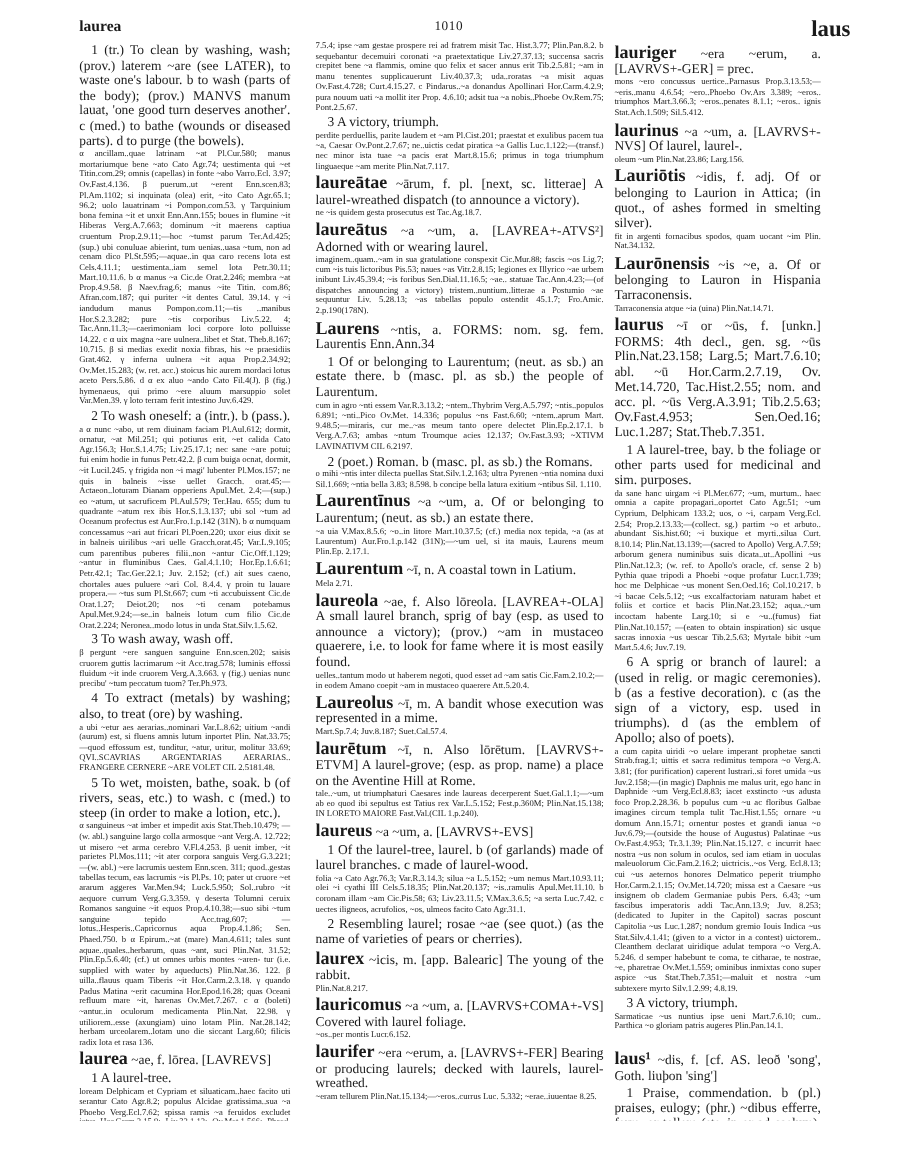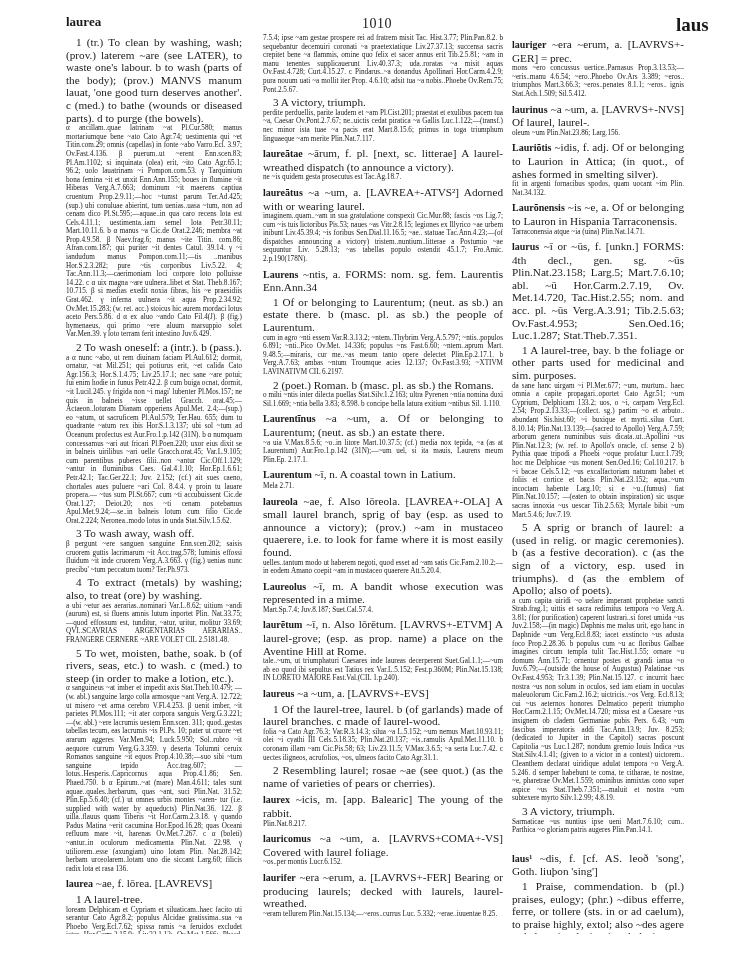--- a/index.html
+++ b/index.html
@@ -1,31 +1,31 @@
 <!DOCTYPE html>
 <html><head>
 <meta charset="utf-8">
 <style>
   html, body { margin:0; padding:0; background:#fff; }
   body { width:750px; height:963px; overflow:hidden; position:relative; color:#1a1a1a;
          font-family:"Liberation Serif","DejaVu Serif",serif; }
   .running-head { position:absolute; top:14px; left:0; width:750px; height:20px; }
   .rh-left { position:absolute; left:66px; top:0; font-weight:bold; font-size:13px; }
-  .rh-center { position:absolute; left:362px; top:2px; font-size:14px; letter-spacing:0.5px; }
+  .rh-center { position:absolute; left:362px; top:2px; font-size:11px; letter-spacing:0.5px; }
   .rh-right2 { position:absolute; left:676px; top:0; font-weight:bold; font-size:19px; }
   .col { position:absolute; top:34px; width:176px; }
   .col1 { left:66px; width:176px; }
   .col2 { left:263px; width:240px; }
   .col3 { left:512px; width:172px; }
   .col { overflow:hidden; height:900px; }
   .entry { margin:0 0 5px 0; }
   .def { font-size:11.2px; line-height:12.6px; text-align:justify; margin:0; }
   .cit { font-size:7.2px; line-height:8.6px; text-align:justify; margin:0 0 2px 0; }
   .sense { font-size:11.2px; line-height:12.6px; text-align:justify; margin:2px 0 0 0; text-indent:10px; }
-  .hw { font-weight:bold; font-size:10px; }
+  .hw { font-weight:bold; font-size:15px; }
 </style>
 </head>
 <body>
 
 <div>
   <div class="running-head">
     <span class="rh-left">laurea</span>
     <span class="rh-center">1010</span>
     <span class="rh-right2">laus</span>
   </div>
@@ -84,20 +84,20 @@
       <p class="cit">mons ~ero concussus uertice..Parnasus Prop.3.13.53;— ~eris..manu 4.6.54; ~ero..Phoebo Ov.Ars 3.389; ~eros.. triumphos Mart.3.66.3; ~eros..penates 8.1.1; ~eros.. ignis Stat.Ach.1.509; Sil.5.412.</p>
       <p class="def entry" style="margin-top: 4px;"><span class="hw">laurinus</span><span> ~a ~um, a. [LAVRVS+-NVS] Of laurel, laurel-.</span></p>
       <p class="cit">oleum ~um Plin.Nat.23.86; Larg.156.</p>
       <p class="def entry" style="margin-top: 4px;"><span class="hw">Lauriōtis</span><span> ~idis, f. adj. Of or belonging to Laurion in Attica; (in quot., of ashes formed in smelting silver).</span></p>
       <p class="cit">fit in argenti fornacibus spodos, quam uocant ~im Plin. Nat.34.132.</p>
       <p class="def entry" style="margin-top: 4px;"><span class="hw">Laurōnensis</span><span> ~is ~e, a. Of or belonging to Lauron in Hispania Tarraconensis.</span></p>
       <p class="cit">Tarraconensia atque ~ia (uina) Plin.Nat.14.71.</p>
       <p class="def entry" style="margin-top: 4px;"><span class="hw">laurus</span><span> ~ī or ~ūs, f. [unkn.] FORMS: 4th decl., gen. sg. ~ūs Plin.Nat.23.158; Larg.5; Mart.7.6.10; abl. ~ū Hor.Carm.2.7.19, Ov. Met.14.720, Tac.Hist.2.55; nom. and acc. pl. ~ūs Verg.A.3.91; Tib.2.5.63; Ov.Fast.4.953; Sen.Oed.16; Luc.1.287; Stat.Theb.7.351.</span></p>
       <p class="sense">1 A laurel-tree, bay. b the foliage or other parts used for medicinal and sim. purposes.</p>
       <p class="cit">da sane hanc uirgam ~i Pl.Mer.677; ~um, murtum.. haec omnia a capite propagari..oportet Cato Agr.51; ~um Cyprium, Delphicam 133.2; uos, o ~i, carpam Verg.Ecl. 2.54; Prop.2.13.33;—(collect. sg.) partim ~o et arbuto.. abundant Sis.hist.60; ~i buxique et myrti..silua Curt. 8.10.14; Plin.Nat.13.139;—(sacred to Apollo) Verg.A.7.59; arborum genera numinibus suis dicata..ut..Apollini ~us Plin.Nat.12.3; (w. ref. to Apollo's oracle, cf. sense 2 b) Pythia quae tripodi a Phoebi ~oque profatur Lucr.1.739; hoc me Delphicae ~us monent Sen.Oed.16; Col.10.217. b ~i bacae Cels.5.12; ~us excalfactoriam naturam habet et foliis et cortice et bacis Plin.Nat.23.152; aqua..~um incoctam habente Larg.10; si e ~u..(fumus) fiat Plin.Nat.10.157; —(eaten to obtain inspiration) sic usque sacras innoxia ~us uescar Tib.2.5.63; Myrtale bibit ~um Mart.5.4.6; Juv.7.19.</p>
-      <p class="sense">5 A sprig or branch of laurel: a (used in relig. or magic ceremonies). b (as a festive decoration). c (as the sign of a victory, esp. used in triumphs). d (as the emblem of Apollo; also of poets).</p>
+      <p class="sense">6 A sprig or branch of laurel: a (used in relig. or magic ceremonies). b (as a festive decoration). c (as the sign of a victory, esp. used in triumphs). d (as the emblem of Apollo; also of poets).</p>
       <p class="cit">a cum capita uiridi ~o uelare imperant prophetae sancti Strab.frag.1; uittis et sacra redimitus tempora ~o Verg.A. 3.81; (for purification) caperent lustrari..si foret umida ~us Juv.2.158;—(in magic) Daphnis me malus urit, ego hanc in Daphnide ~um Verg.Ecl.8.83; iacet exstincto ~us adusta foco Prop.2.28.36. b populus cum ~u ac floribus Galbae imagines circum templa tulit Tac.Hist.1.55; ornare ~u domum Ann.15.71; ornentur postes et grandi ianua ~o Juv.6.79;—(outside the house of Augustus) Palatinae ~us Ov.Fast.4.953; Tr.3.1.39; Plin.Nat.15.127. c incurrit haec nostra ~us non solum in oculos, sed iam etiam in uoculas maleuolorum Cic.Fam.2.16.2; uictricis..~os Verg. Ecl.8.13; cui ~us aeternos honores Delmatico peperit triumpho Hor.Carm.2.1.15; Ov.Met.14.720; missa est a Caesare ~us insignem ob cladem Germaniae pubis Pers. 6.43; ~um fascibus imperatoris addi Tac.Ann.13.9; Juv. 8.253; (dedicated to Jupiter in the Capitol) sacras poscunt Capitolia ~us Luc.1.287; nondum gremio Iouis Indica ~us Stat.Silv.4.1.41; (given to a victor in a contest) uictorem.. Cleanthem declarat uiridique adulat tempora ~o Verg.A. 5.246. d semper habebunt te coma, te citharae, te nostrae, ~e, pharetrae Ov.Met.1.559; ominibus inmixtas cono super aspice ~us Stat.Theb.7.351;—maluit et nostra ~um subtexere myrto Silv.1.2.99; 4.8.19.</p>
       <p class="sense">3 A victory, triumph.</p>
       <p class="cit">Sarmaticae ~us nuntius ipse ueni Mart.7.6.10; cum.. Parthica ~o gloriam patris augeres Plin.Pan.14.1.</p>
       <p class="def entry" style="margin-top: 17px;"><span class="hw">laus¹</span><span> ~dis, f. [cf. AS. leoð 'song', Goth. liuþon 'sing']</span></p>
       <p class="sense">1 Praise, commendation. b (pl.) praises, eulogy; (phr.) ~dibus efferre, ferre, or tollere (sts. in or ad caelum), to praise highly, extol; also ~des agere or habere (w. dat.). c (pred. dat.).</p>
     </div>
 </div>
 
 </body></html>

